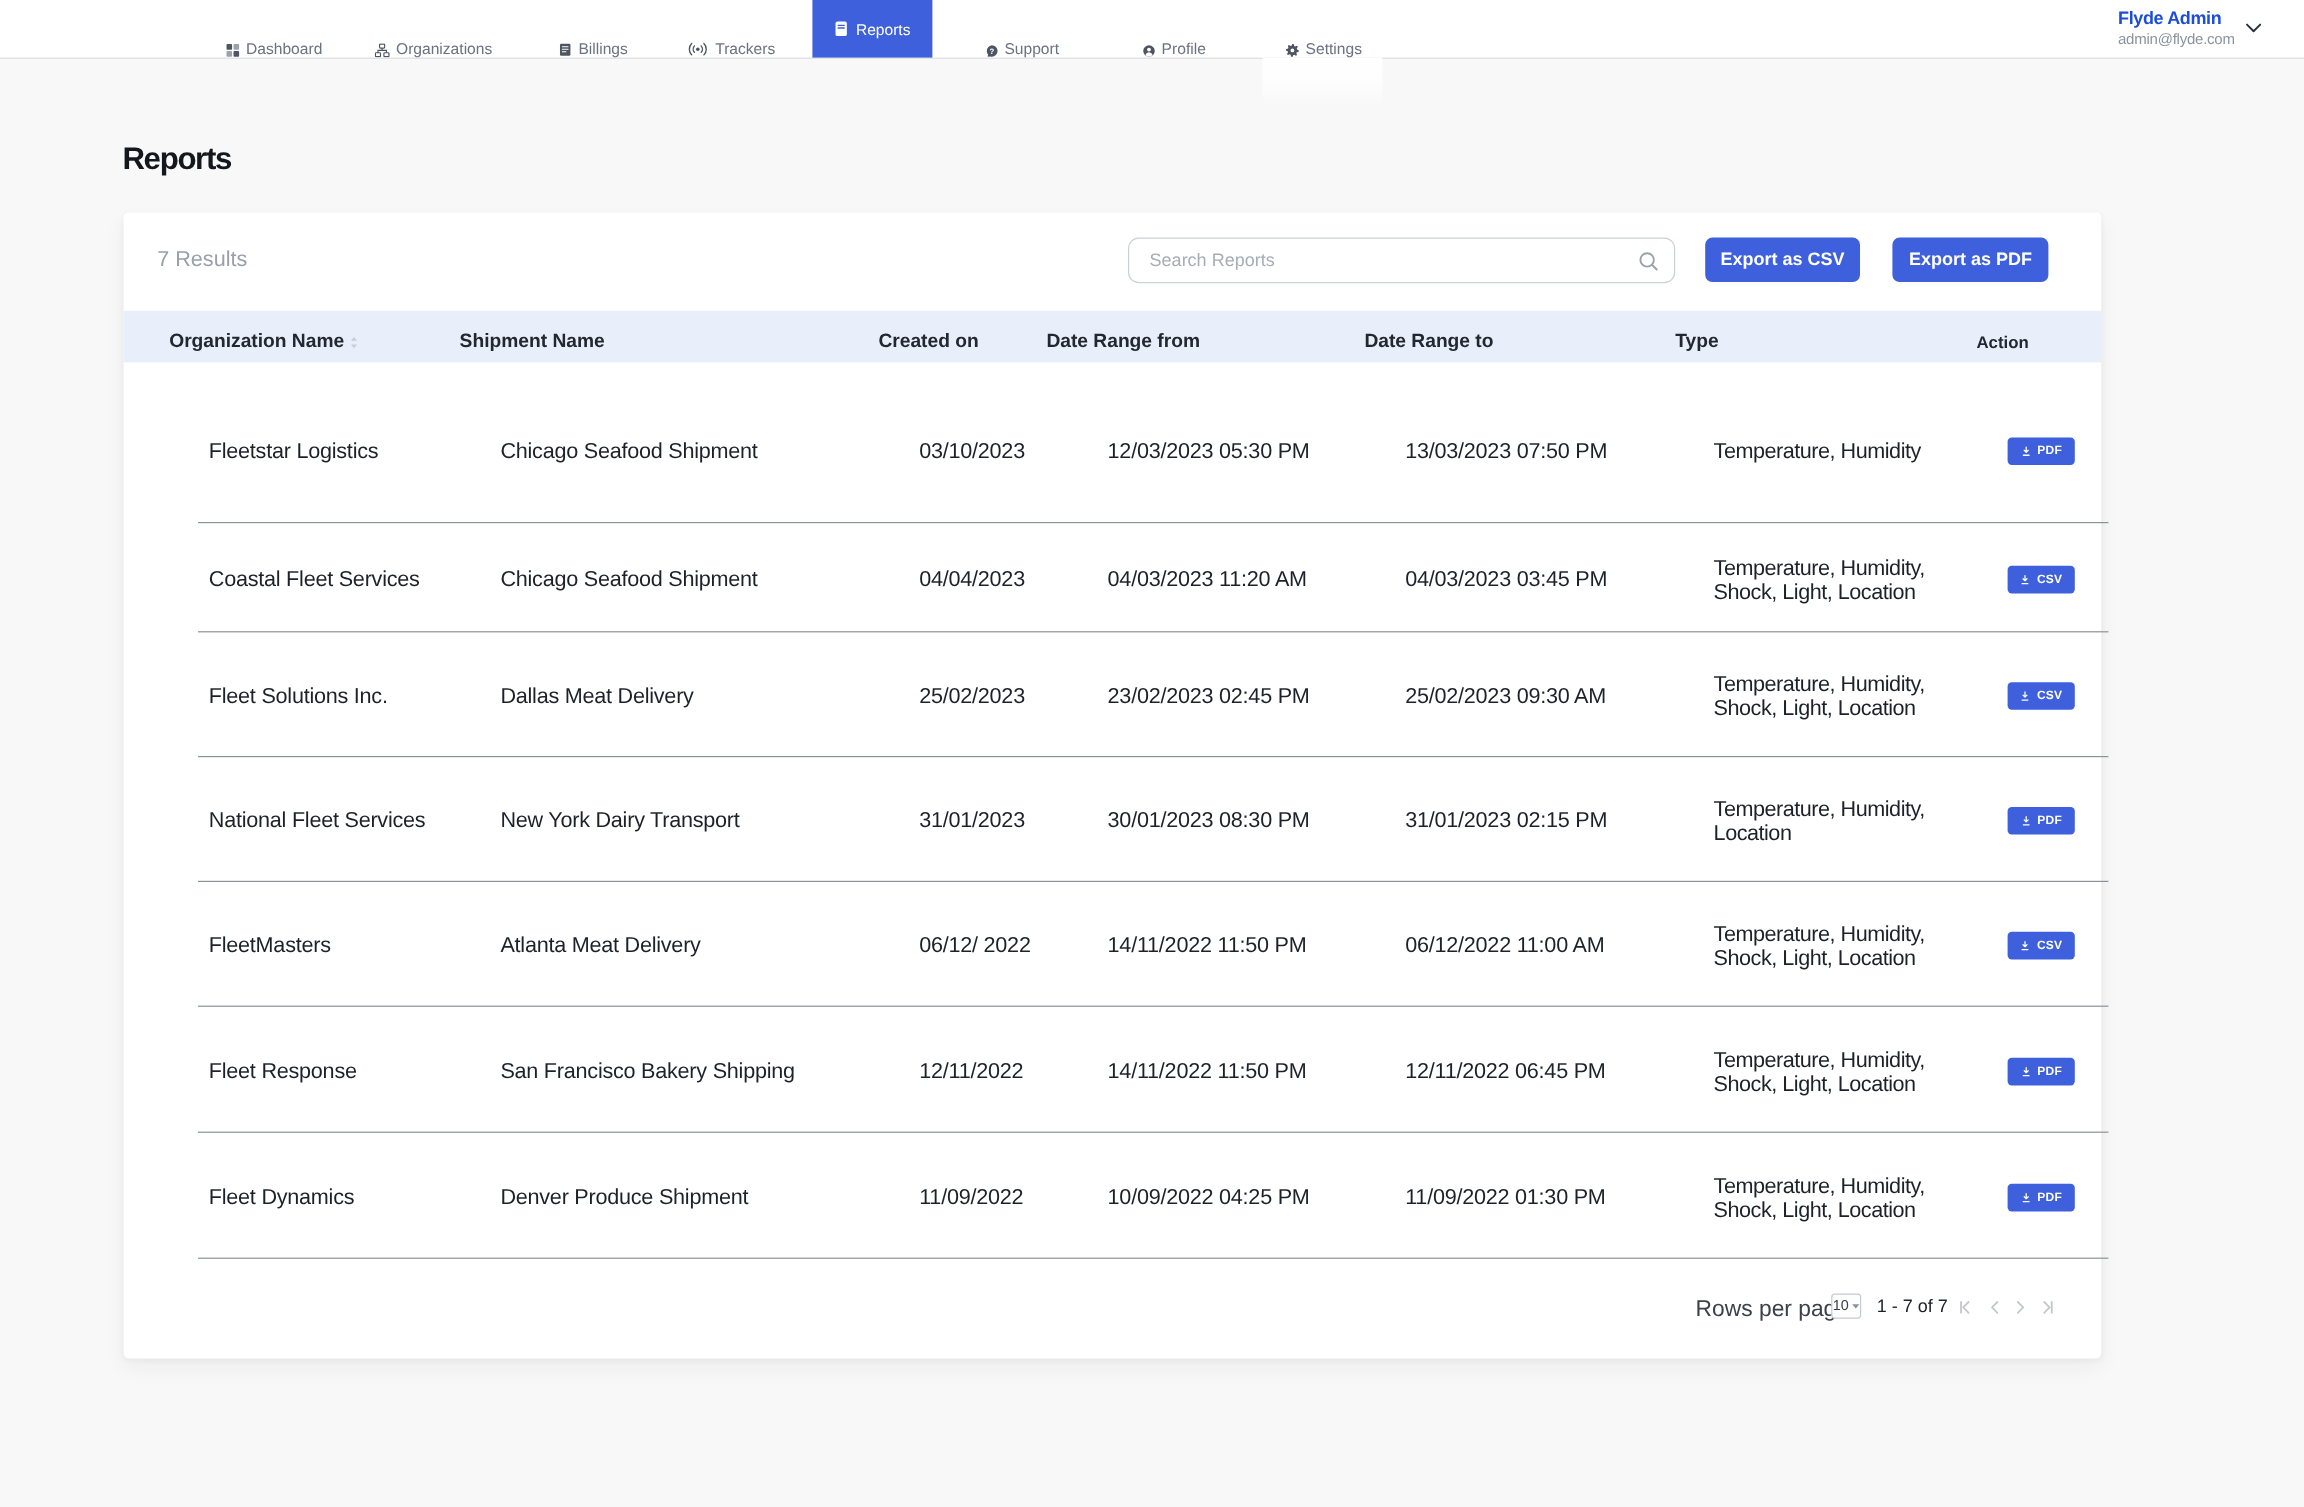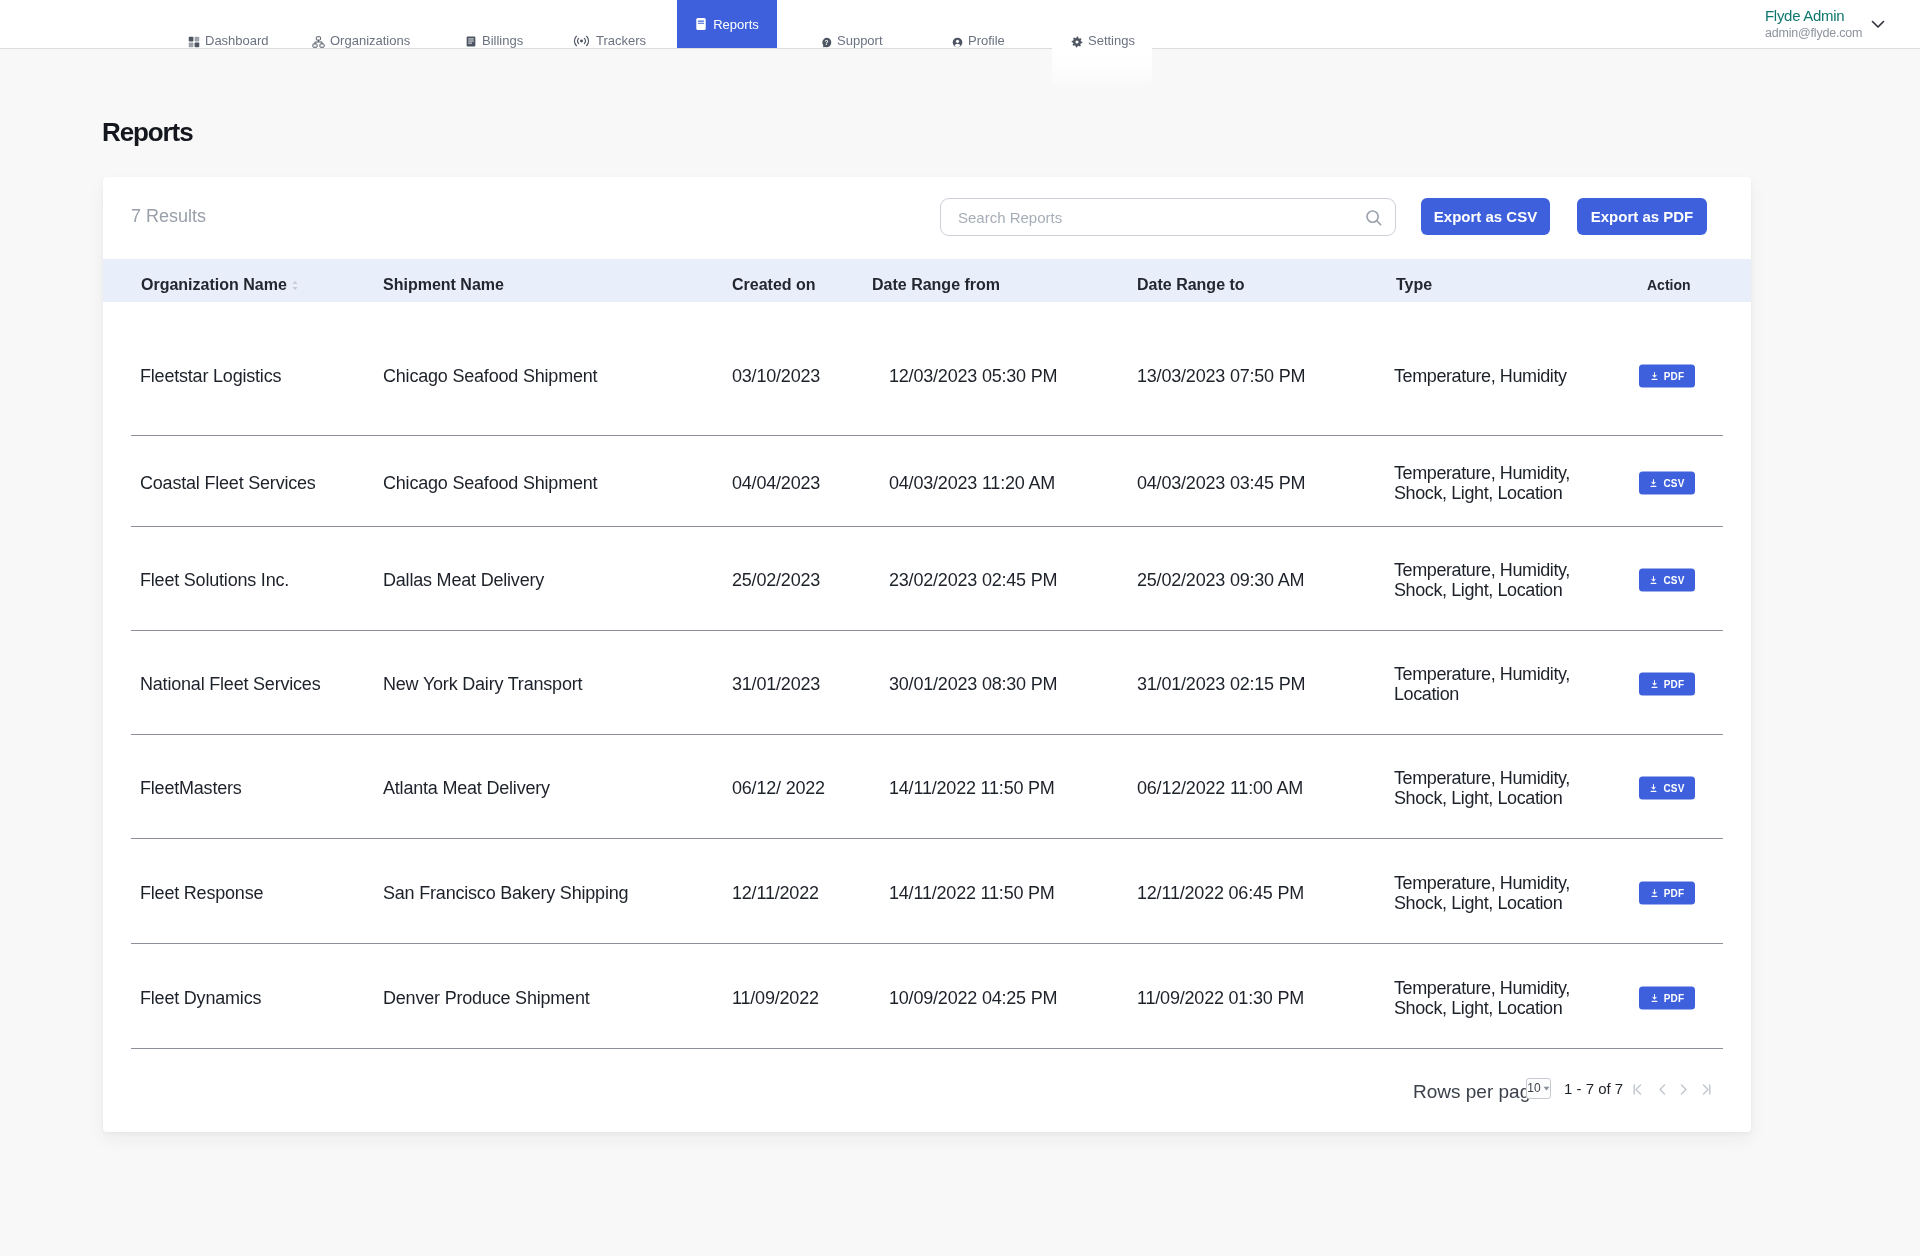--- a/index.html
+++ b/index.html
@@ -4,34 +4,34 @@
 <style>
 * { margin:0; padding:0; box-sizing:border-box; }
 html,body { width:1920px; height:1256px; }
 body { font-family:"Liberation Sans", sans-serif; background:#f8f8f9; position:relative; overflow:hidden; }
 .nav { position:absolute; left:0; top:0; width:1920px; height:49px; background:#fff; border-bottom:1px solid #dcdde0; }
 .navgap { position:absolute; left:1052px; top:48px; width:100px; height:42px; background:linear-gradient(#ffffff 0%, #fdfdfe 45%, rgba(250,250,251,0) 100%); border-radius:0 0 10px 10px; }
 .nitem { position:absolute; top:0; height:48px; display:flex; align-items:flex-end; gap:5px; color:#6b7280; font-size:13px; padding-top:2px; }
 .nitem svg { flex:0 0 auto; }
 .ntab { position:absolute; left:677px; top:0; width:100px; height:48px; background:#3e60dc; display:flex; align-items:center; justify-content:center; gap:6px; color:#fff; font-size:13px; }
 .user { position:absolute; left:1765px; top:6px; }
-.user .n { font-size:15px; font-weight:normal; color:#0f766e; line-height:19px; letter-spacing:-0.3px; }
+.user .n { font-size:15px; font-weight:bold; color:#1d4ed8; line-height:19px; letter-spacing:-0.3px; }
 .user .e { font-size:12.5px; color:#8d939d; line-height:16px; letter-spacing:-0.2px; }
 .uchev { position:absolute; left:1871px; top:15px; }
 .title { position:absolute; left:102px; top:117px; font-size:26px; font-weight:bold; color:#14171d; letter-spacing:-1.1px; }
 .card { position:absolute; left:103px; top:177px; width:1648px; height:955px; background:#fff; border-radius:4px; box-shadow:0 8px 18px rgba(30,35,48,0.05), 0 2px 5px rgba(30,35,48,0.04); }
 .results { position:absolute; left:28px; top:29px; font-size:18px; color:#99a0ab; }
 .search { position:absolute; left:837px; top:21px; width:456px; height:38px; border:1px solid #ccd1d8; border-radius:9px; background:#fff; }
 .search .ph { position:absolute; left:17px; top:10px; font-size:15px; color:#a7adb7; }
 .search svg { position:absolute; right:10px; top:8px; }
 .btn { position:absolute; top:21px; height:37px; background:#3e60dc; border-radius:6px; color:#fff; font-size:15px; font-weight:bold; display:flex; align-items:center; justify-content:center; }
 .thead { position:absolute; left:0; top:82px; width:1648px; height:43px; background:#e9eefb; }
 .th { position:absolute; top:0; height:52px; display:flex; align-items:center; font-size:16px; font-weight:bold; color:#23272f; }
 .row { position:absolute; left:0; width:1648px; }
-.row:not(:last-child) { border-bottom:0; }
+.row:not(:last-child) { border-bottom:0;margin-left:34px; }
 .rowline { position:absolute; left:28px; width:1592px; height:1px; background:#8c919b; }
 .cell { position:absolute; top:calc(50% + 2px); transform:translateY(-50%); font-size:18px; letter-spacing:-0.2px; color:#1d2129; white-space:pre; }
 .cell.type { line-height:20px; letter-spacing:-0.4px; }
 .abtn { position:absolute; top:calc(50% + 2px); transform:translateY(-50%); width:56px; height:23px; background:#3e60dc; border-radius:3.5px; display:flex; align-items:center; justify-content:center; gap:5px; }
 .abtn span { color:#fff; font-size:10px; font-weight:bold; letter-spacing:0.2px; }
 .footer { position:absolute; left:0; top:871px; width:1648px; height:84px; }
 .rpp { position:absolute; left:1310px; top:33px; font-size:19px; color:#3c414b; }
 .sel { position:absolute; left:1423px; top:30px; width:25px; height:21px; border:1px solid #c6cbd2; border-radius:3px; background:#fdfdfd; font-size:12px; color:#3c414b; display:flex; align-items:center; justify-content:center; gap:2px; padding-bottom:1px; }
 .cnt { position:absolute; left:1461px; top:32px; font-size:15px; color:#1d2129; }
 .pgi { position:absolute; top:34px; }

